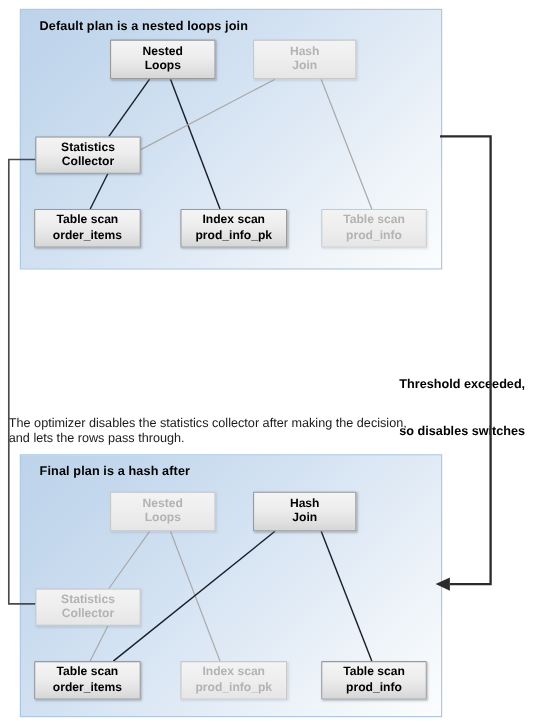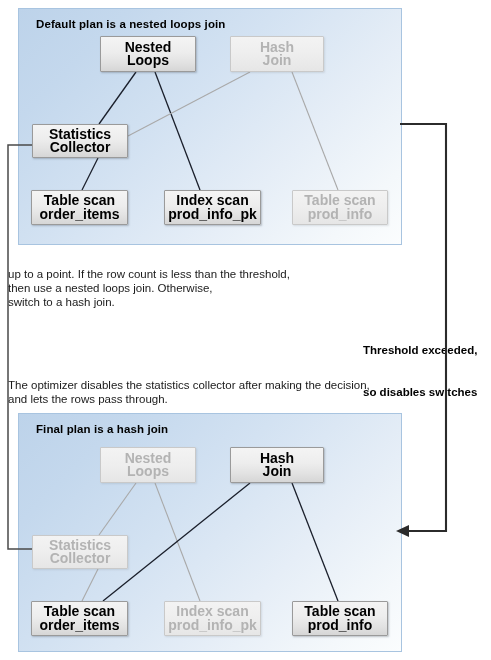--- a/index.html
+++ b/index.html
@@ -47,21 +47,21 @@
     position: absolute;
     box-sizing: border-box;
     border: 1px solid #9a9a9a;
     border-radius: 1px;
     background: linear-gradient(to bottom, #f4f4f4 0%, #ededed 45%, #e2e2e2 75%, #d6d6d6 100%);
     box-shadow: 1px 1px 2px rgba(80,90,100,0.35);
     display: flex;
     flex-direction: column;
     align-items: center;
     justify-content: center;
-    font-size: 14px;
+    font-size: 11px;
     font-weight: bold;
     line-height: 13.5px;
     color: #000000;
     text-align: left;
     white-space: nowrap;
   }
   .node.dim {
     color: #b3b3b3;
     border-color: #c9c9c9;
     background: linear-gradient(to bottom, #f3f3f3 0%, #eeeeee 50%, #e6e6e6 100%);
@@ -145,34 +145,31 @@
     <span>Index scan</span>
     <span class="l2">prod_info_pk</span>
   </div>
 
   <div class="node dim" style="left:292px;top:190px;width:96px;height:35px;">
     <span>Table scan</span>
     <span class="l2">prod_info</span>
   </div>
 
 
-  <div class="prose" style="left:8px;top:267px;">up to a point. If the row count is less than the threshold,
-then use a nested loops join. Otherwise,
-switch to a hash join.</div>
 
   <div class="prose" style="left:8px;top:378px;">The optimizer disables the statistics collector after making the decision,
 and lets the rows pass through.</div>
 
   <div class="sidenote" style="left:363px;top:315px;">
     <div>Threshold exceeded,</div>
     <div>so disables switches</div>
   </div>
 
   <div class="panel" id="panel-bottom">
-    <div class="panel-title">Final plan is a hash join</div>
+    <div class="panel-title">Final plan is a hash after</div>
   </div>
 
   <svg class="overlay" viewBox="0 0 491 660" xmlns="http://www.w3.org/2000/svg">
 
     <line x1="136" y1="483" x2="99" y2="535" stroke="#a9a9a9" stroke-width="1.1"></line>
 
     <line x1="155" y1="483" x2="200" y2="601" stroke="#a9a9a9" stroke-width="1.1"></line>
 
     <line x1="98" y1="569" x2="82" y2="601" stroke="#a9a9a9" stroke-width="1.1"></line>
 

